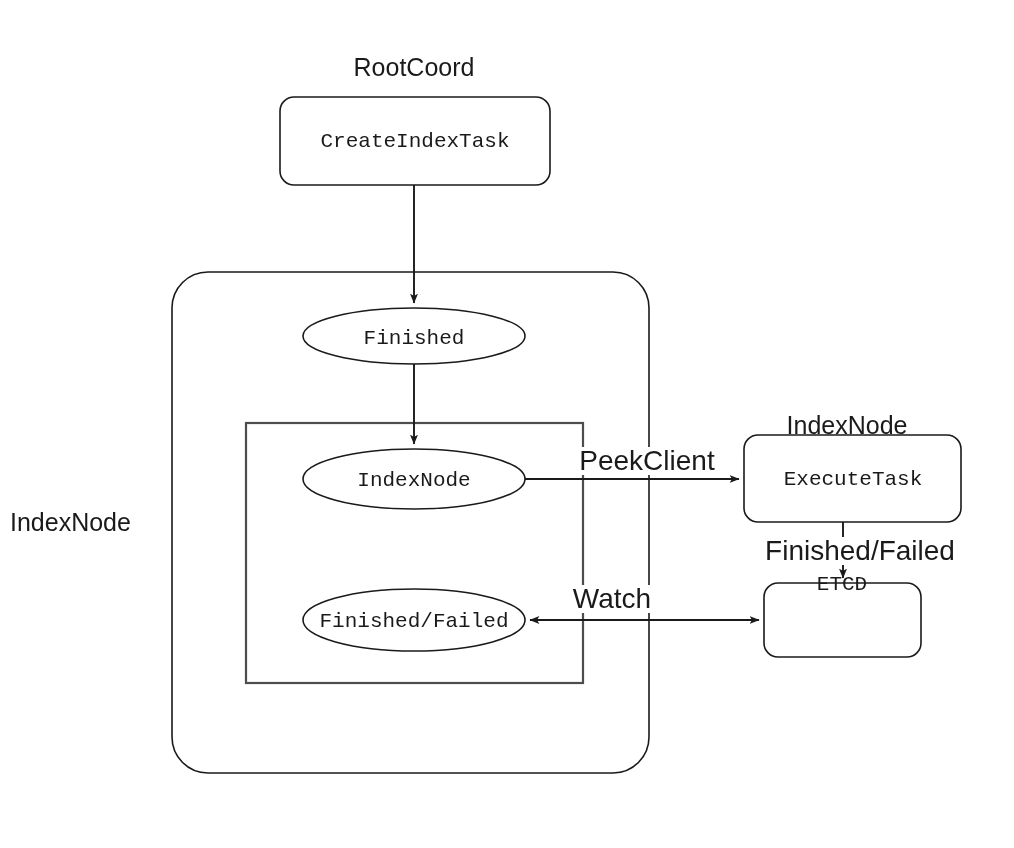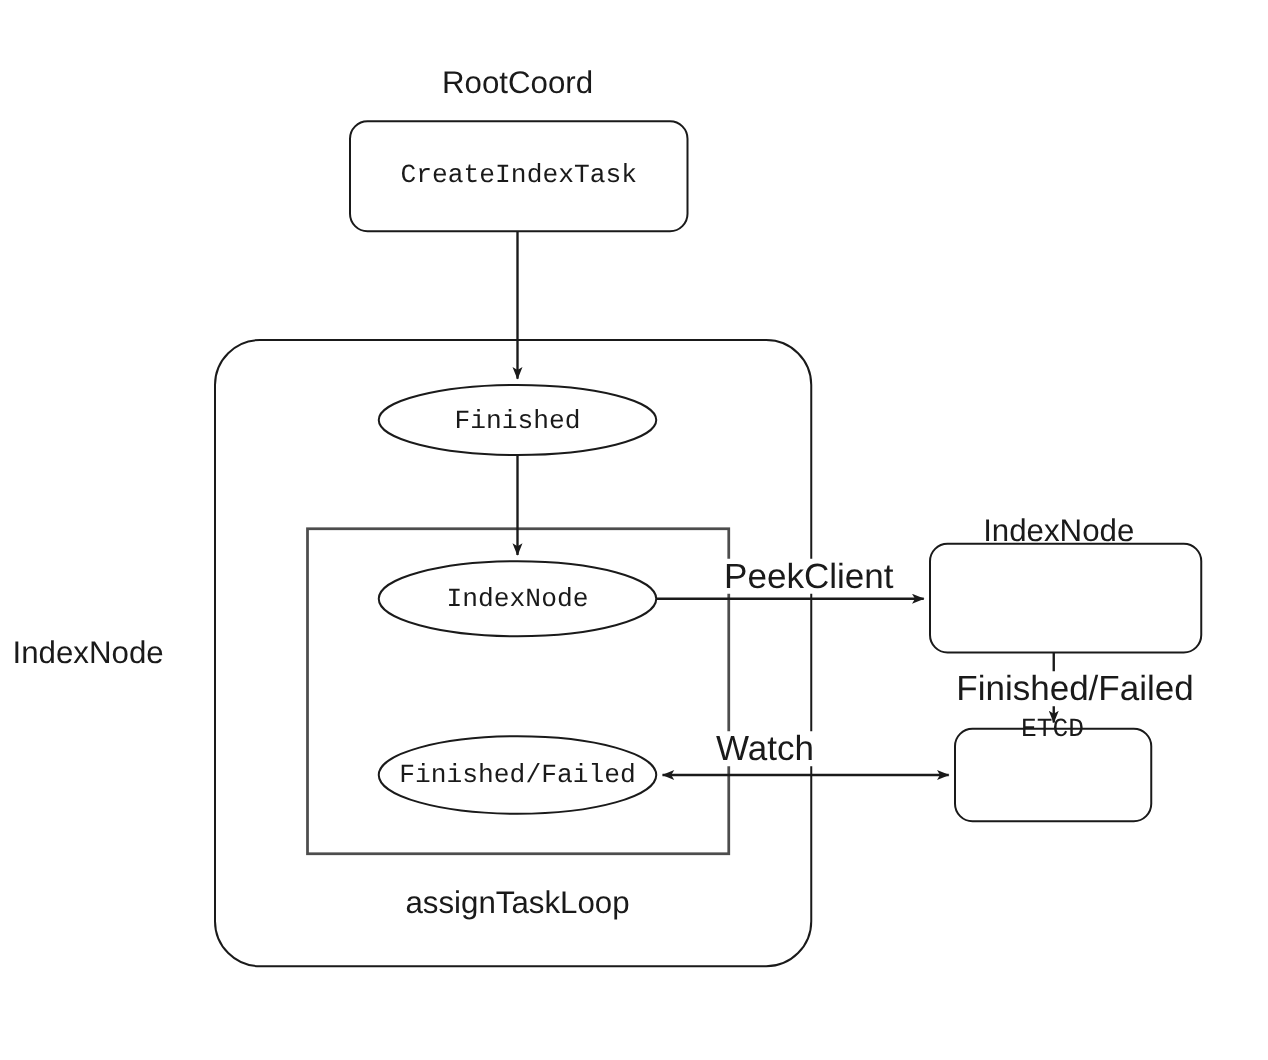--- a/index.html
+++ b/index.html
@@ -121,32 +121,32 @@
 
     <path class="edge-line" d="M 843 522 L 843 578" marker-end="url(#arrow-end)"></path>
 
     <path class="edge-line" d="M 530 620 L 759 620" marker-start="url(#arrow-start)" marker-end="url(#arrow-end)"></path>
   </svg>
 
   <div class="group-label centered" style="left:414px; top:67px;">RootCoord</div>
 
   <div class="group-label" style="left:10px; top:510px;">IndexNode</div>
 
-  <div class="group-label centered" style="left:414px; top:723px;">assignTaskLoop</div>
 
   <div class="group-label centered" style="left:847px; top:410px;margin-top:15px;">IndexNode</div>
 
   <div class="node-label centered" style="left:415px; top:141px;">CreateIndexTask</div>
 
   <div class="node-label centered" style="left:414px; top:338px;">Finished</div>
 
   <div class="node-label centered" style="left:414px; top:480px;">IndexNode</div>
 
   <div class="node-label centered" style="left:414px; top:621px;">Finished/Failed</div>
 
+  <div class="node-label centered" style="left:853px; top:479px;">ExecuteTask</div>
 
   <div class="node-label centered" style="left:842px; top:584px;">ETCD</div>
 
   <div class="edge-label centered" style="left:647px; top:461px;">PeekClient</div>
 
   <div class="edge-label centered" style="left:860px; top:551px;">Finished/Failed</div>
 
   <div class="edge-label centered" style="left:612px; top:599px;">Watch</div>
 
 </div>

